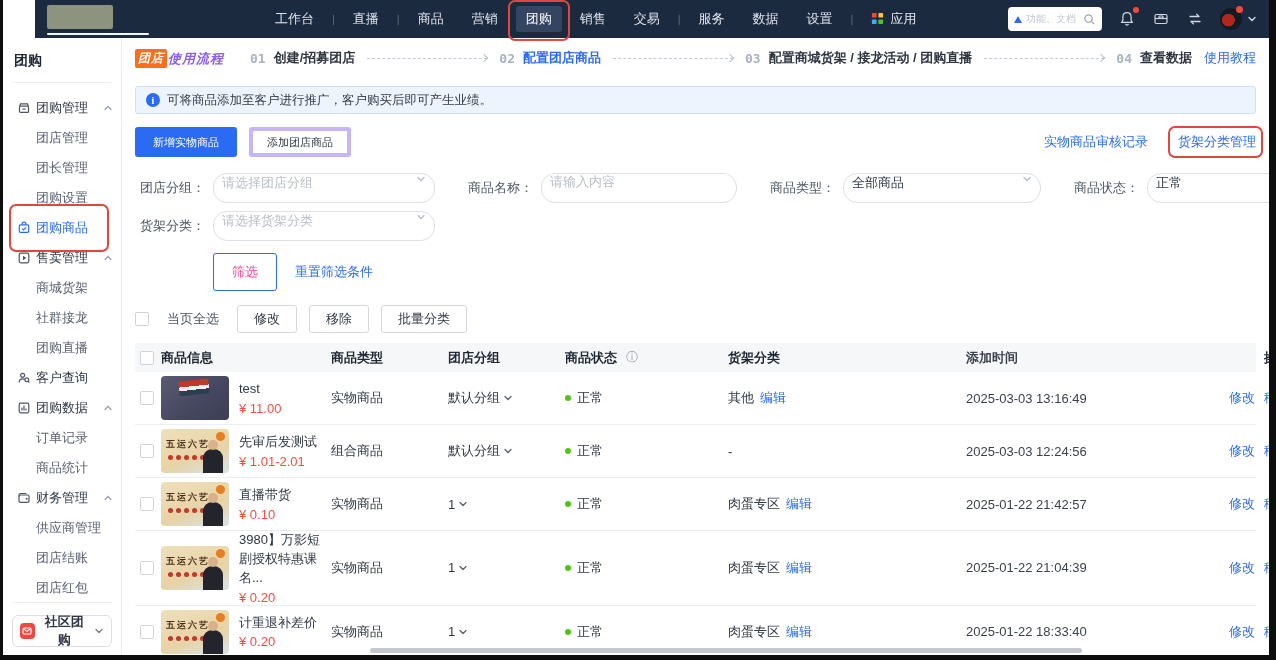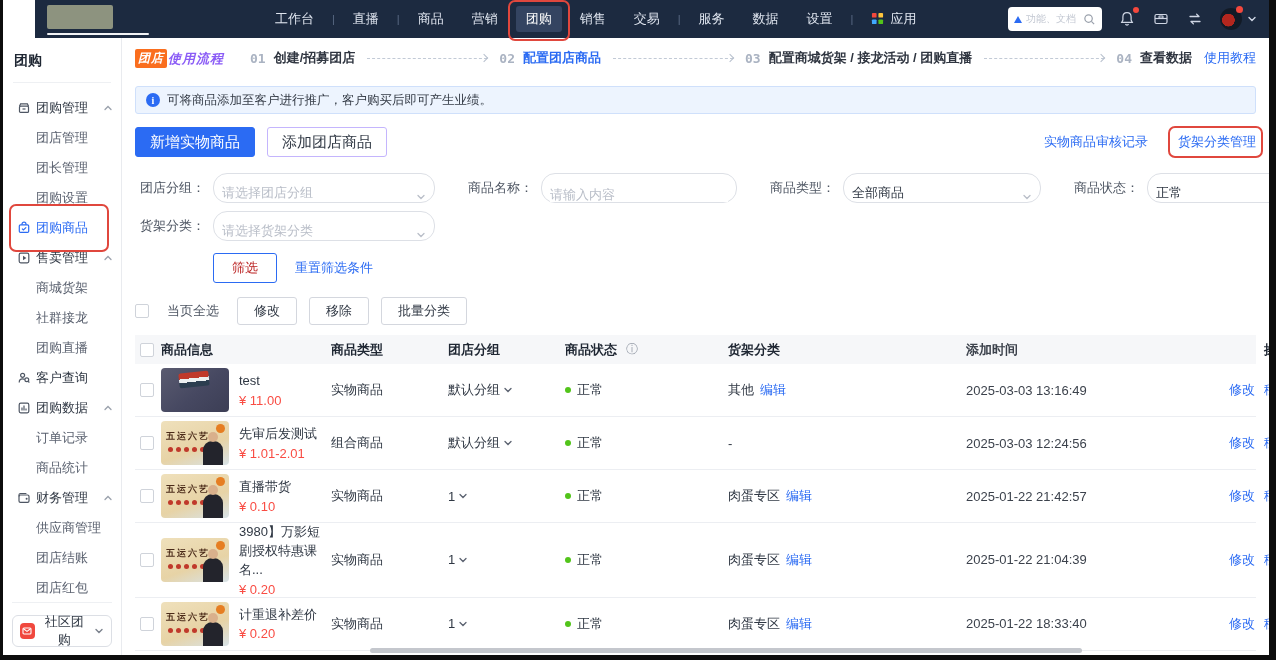--- a/index.html
+++ b/index.html
@@ -41,21 +41,21 @@
   .sb-title { font-size:14px; font-weight:bold; color:#1f2733; padding:4px 0 12px 11px; }
   .sb-div { height:1px; background:#eef0f3; margin:0 10px 10px 10px; }
   .sb-group { position:relative; display:flex; align-items:center; gap:5px; padding:0 8px 0 14px; height:30px; font-size:13px; color:#303844; cursor:pointer; }
   .sb-group .sb-ico { display:inline-flex; width:14px; height:14px; color:#4e5663; }
   .sb-group.active { color:#2b6bf3; }
   .sb-group.active .sb-ico { color:#2b6bf3; }
   .sb-caret { margin-left:auto; display:inline-flex; color:#9aa1ac; }
   .sb-sub { padding-left:33px; height:30px; display:flex; align-items:center; font-size:13px; color:#5b6270; cursor:pointer; }
   .sb-bottom { position:absolute; left:0; right:0; bottom:8px; padding:0 9px; }
   .sb-bottom-div { height:1px; background:#eef0f3; margin-bottom:12px; }
-  .switcher { display:flex; align-items:center; gap:6px; width:100%; height:32px; background:#fff; border:1px solid #dcdfe5; border-radius:6px; padding:0 7px; font-size:13px; color:#303844; cursor:pointer; }
+  .switcher { display:flex; align-items:center; gap:6px; width:100%; height:32px; background:#fff; border:1px solid #dcdfe5; border-radius:6px; padding:0 7px; font-size:13px; color:#303844; cursor:pointer;font-weight:bold; }
   .sw-ico { width:16px; height:16px; border-radius:4px; background:#f0483e; display:inline-flex; align-items:center; justify-content:center; }
   .switcher .chev { margin-left:auto; display:inline-flex; color:#7b828d; }
 
   .main { flex:1; min-width:0; background:#fff; position:relative; }
 
   
   .workflow { display:flex; align-items:center; height:40px; padding:0 13px; gap:12px; }
   .wf-logo { display:flex; align-items:flex-end; font-style:italic; font-weight:bold; flex:none; }
   .wf-badge { background:#fa6e1e; color:#fff; font-size:12px; padding:1px 3px; border-radius:2px; letter-spacing:1px; }
   .wf-title { color:#8b5cf6; font-size:13px; letter-spacing:1px; margin-left:1px; }
@@ -68,42 +68,42 @@
   .wf-link { flex:none; font-size:13px; color:#2b6bf3; cursor:pointer; text-decoration:none; }
 
   .content { padding:0 13px; }
 
   
   .banner { margin-top:8px; height:28px; background:#edf4fe; border:1px solid #cfe0fb; border-radius:3px; display:flex; align-items:center; gap:7px; padding:0 10px; font-size:12.5px; color:#333a45; }
   .info-i { width:14px; height:14px; border-radius:50%; background:#2b6bf3; color:#fff; font-size:10px; font-weight:bold; display:inline-flex; align-items:center; justify-content:center; font-family:"Liberation Serif",serif; flex:none; }
 
   
   .actions-row { margin-top:13px; display:flex; align-items:center; }
-  .btn { height:30px; padding:0 14px; font-size:15px; border-radius:3px; cursor:pointer; background:#fff; border:1px solid #c4b5fd; color:#303844; }
+  .btn { height:30px; padding:0 14px; font-size:11px; border-radius:3px; cursor:pointer; background:#fff; border:4px solid #c4b5fd; color:#303844; }
   .btn + .btn { margin-left:12px; }
   .btn.primary { background:#2b6bf3; border-color:#2b6bf3; color:#fff; }
   .actions-links { margin-left:auto; display:flex; align-items:center; gap:30px; }
   .link { font-size:13px; color:#2b6bf3; cursor:pointer; text-decoration:none; white-space:nowrap; }
   .shelf-wrap { position:relative; display:inline-flex; }
 
   
   .filters { margin-top:16px; }
   .f-row { display:flex; align-items:center; margin-bottom:8px; }
   .f-field { display:flex; align-items:center; }
   .f-label { width:70px; text-align:right; font-size:13px; color:#4e5663; margin-right:8px; flex:none; white-space:nowrap; }
-  .f-select, .f-input { height:30px; border:1px solid #dde0e6; border-radius:14px; background:#fff; display:flex; align-items:flex-end; padding:0 8px; font-size:13px; cursor:pointer; }
+  .f-select, .f-input { height:30px; border:1px solid #dde0e6; border-radius:14px; background:#fff; display:flex; align-items:flex-start; padding:0 8px; font-size:13px; cursor:pointer; }
   .f-select .ph { color:#b9bec8; flex:1; }
   .f-select .val { color:#303844; flex:1; }
   .f-select .chev { display:inline-flex; color:#b9bec8; }
   .f-input input { border:none; outline:none; width:100%; font-size:13px; color:#303844; font-family:inherit; }
   .f-input input::placeholder { color:#b9bec8; }
   .w-group { width:222px; } .w-name { width:196px; } .w-type { width:198px; } .w-status { width:186px; }
   .f-gap { width:28px; flex:none; }
   .f-btnrow { margin-top:12px; display:flex; align-items:center; padding-left:78px; gap:18px; }
-  .btn-outline-pri { height:30px; padding:0 18px; background:#fff; border:1px solid #2b6bf3; color:#b91c1c; font-size:13px; border-radius:3px; cursor:pointer; }
+  .btn-outline-pri { height:38px; padding:0 18px; background:#fff; border:1px solid #2b6bf3; color:#ec4899; font-size:13px; border-radius:3px; cursor:pointer; }
 
   
   .toolbar { margin-top:14px; display:flex; align-items:center; gap:12px; }
   .cb { width:14px; height:14px; border:1px solid #cfd3da; border-radius:2px; background:#fff; display:inline-block; cursor:pointer; flex:none; }
   .tb-label { font-size:13px; color:#4e5663; margin-left:6px; margin-right:6px; }
   .btn-sm { height:28px; padding:0 16px; background:#fff; border:1px solid #d4d7de; border-radius:3px; font-size:13px; color:#303844; cursor:pointer; }
 
   
   .table { margin-top:10px; }
   .thead { display:flex; align-items:center; background:#f6f7f9; height:29px; font-size:13px; font-weight:bold; color:#1f2733; }

